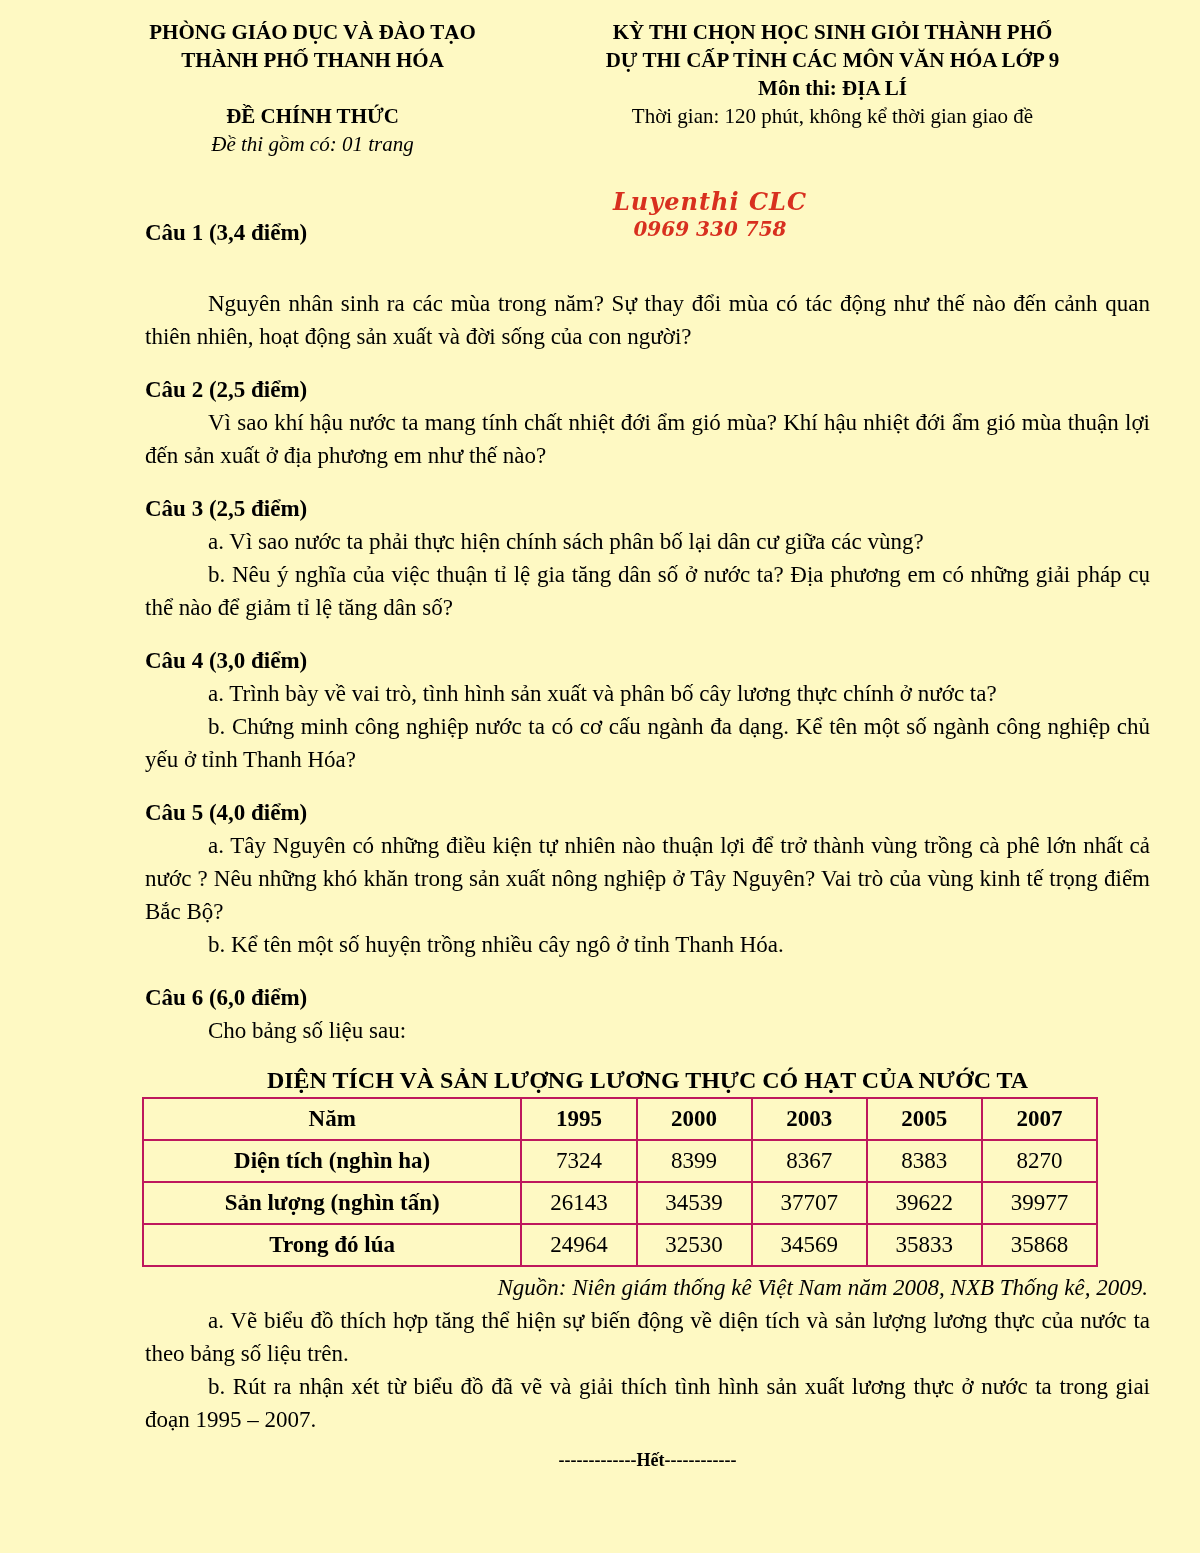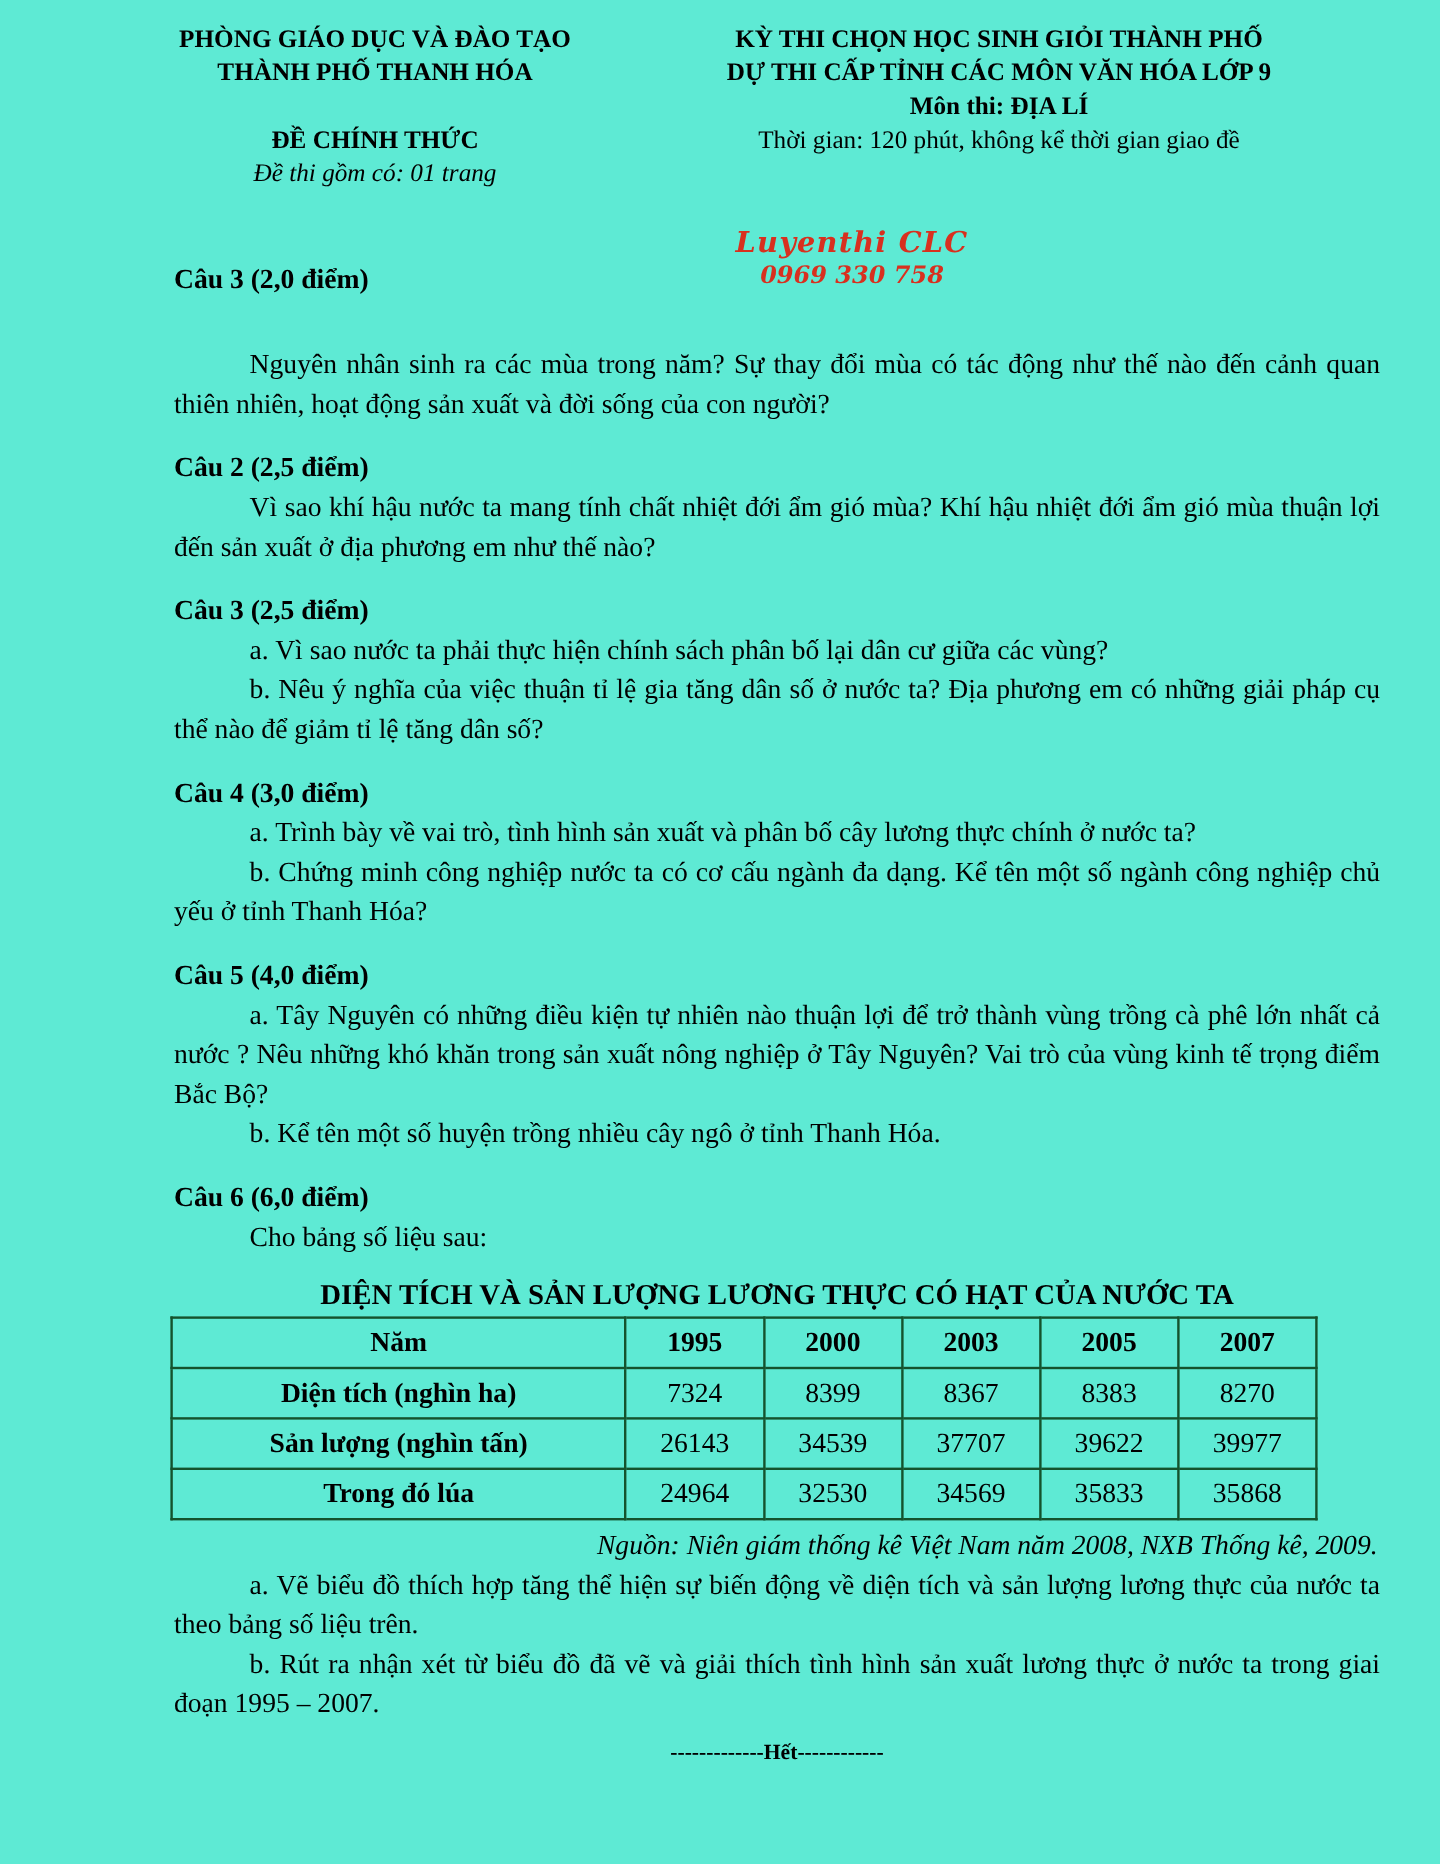--- a/index.html
+++ b/index.html
@@ -1,21 +1,21 @@
 <!DOCTYPE html>
 <html><head>
 <meta charset="utf-8">
 <style>
   html, body { margin: 0; padding: 0; background: #e8e8e8; }
   .page {
     position: relative;
     width: 1200px;
     height: 1553px;
     margin: 0 auto;
-    background: #5eead4;
+    background: #fef9c3;
     font-family: "Liberation Serif", "DejaVu Serif", serif;
     color: #000000;
     overflow: hidden;
     box-sizing: border-box;
     padding: 18px 50px 0 145px;
   }
   
   .header { display: flex; width: 100%; box-sizing: border-box; }
   .header-left {
     width: 385px;
@@ -76,21 +76,21 @@
     text-align: center;
     margin-top: 16px;
   }
   table.data {
     border-collapse: collapse;
     margin-left: -3px;
     width: 956px;
     table-layout: fixed;
   }
   table.data td, table.data th {
-    border: 2px solid #14532d;
+    border: 2px solid #be185d;
     font-size: 23px;
     text-align: center;
     height: 40px;
     padding: 0 4px;
     font-weight: normal;
   }
   table.data .lbl { font-weight: bold; }
   table.data col.c0 { width: 378px; }
   table.data col.cy { width: 115px; }
   .source-line {
@@ -128,21 +128,21 @@
       <div class="hline normal">Thời gian: 120 phút, không kể thời gian giao đề</div>
     </div>
   </div>
 
   <div class="watermark" style="color:#d8301f;">
     <div class="wm-brand">Luyenthi CLC</div>
     <div class="wm-phone">0969 330 758</div>
   </div>
 
   <div class="qsection first">
-    <div class="qtitle">Câu 3 (2,0 điểm)</div>
+    <div class="qtitle">Câu 1 (3,4 điểm)</div>
     <p class="qpara first-gap">Nguyên nhân sinh ra các mùa trong năm? Sự thay đổi mùa có tác động như thế nào đến cảnh quan thiên nhiên, hoạt động sản xuất và đời sống của con người?</p>
   </div>
 
   <div class="qsection">
     <div class="qtitle">Câu 2 (2,5 điểm)</div>
     <p class="qpara">Vì sao khí hậu nước ta mang tính chất nhiệt đới ẩm gió mùa? Khí hậu nhiệt đới ẩm gió mùa thuận lợi đến sản xuất ở địa phương em như thế nào?</p>
   </div>
 
   <div class="qsection">
     <div class="qtitle">Câu 3 (2,5 điểm)</div>

